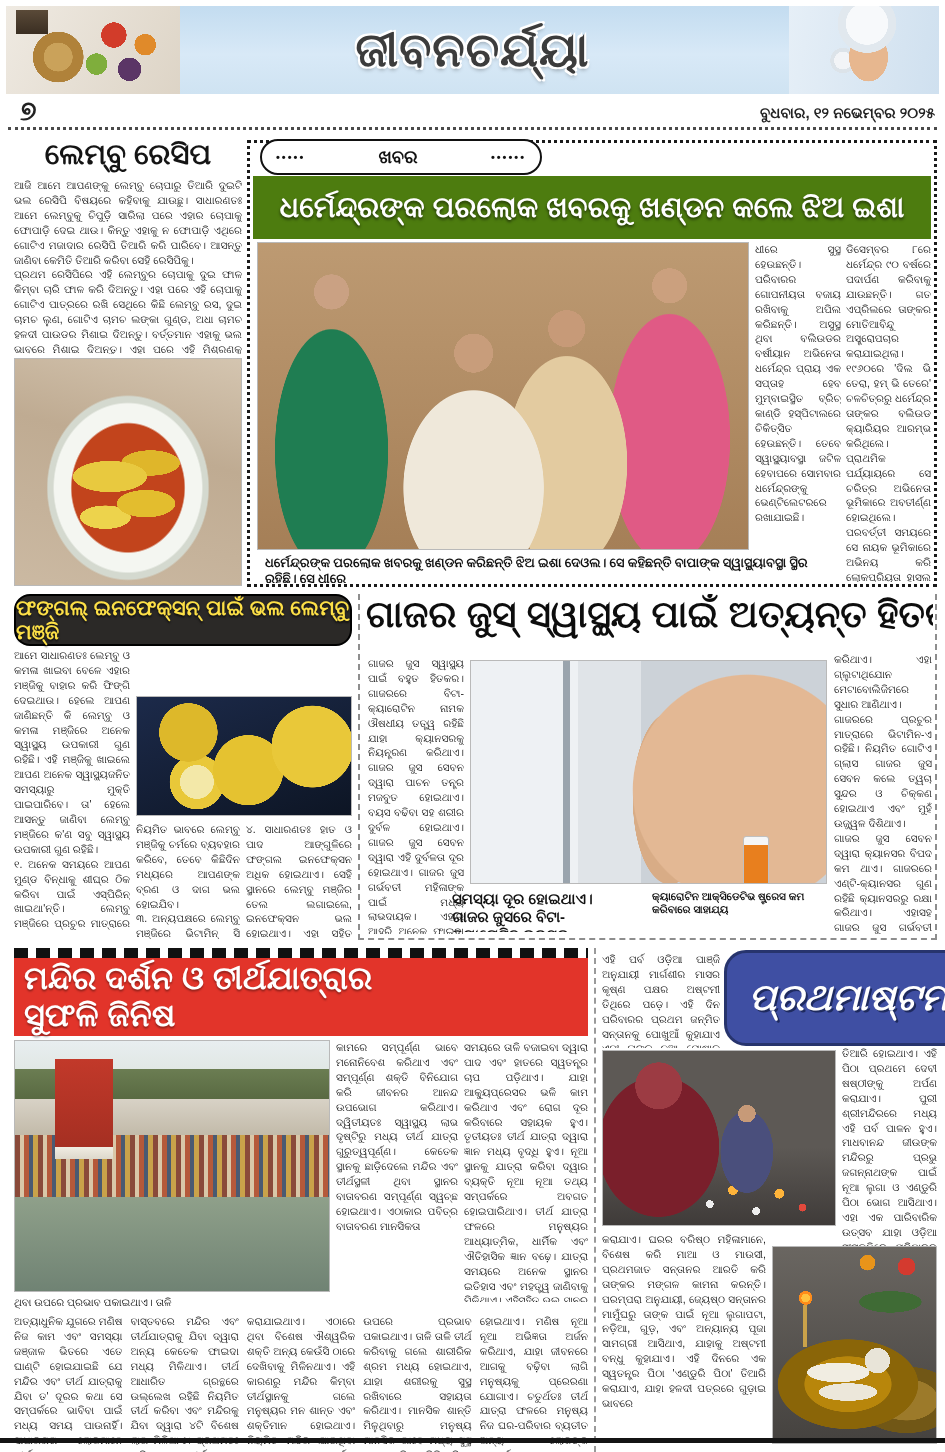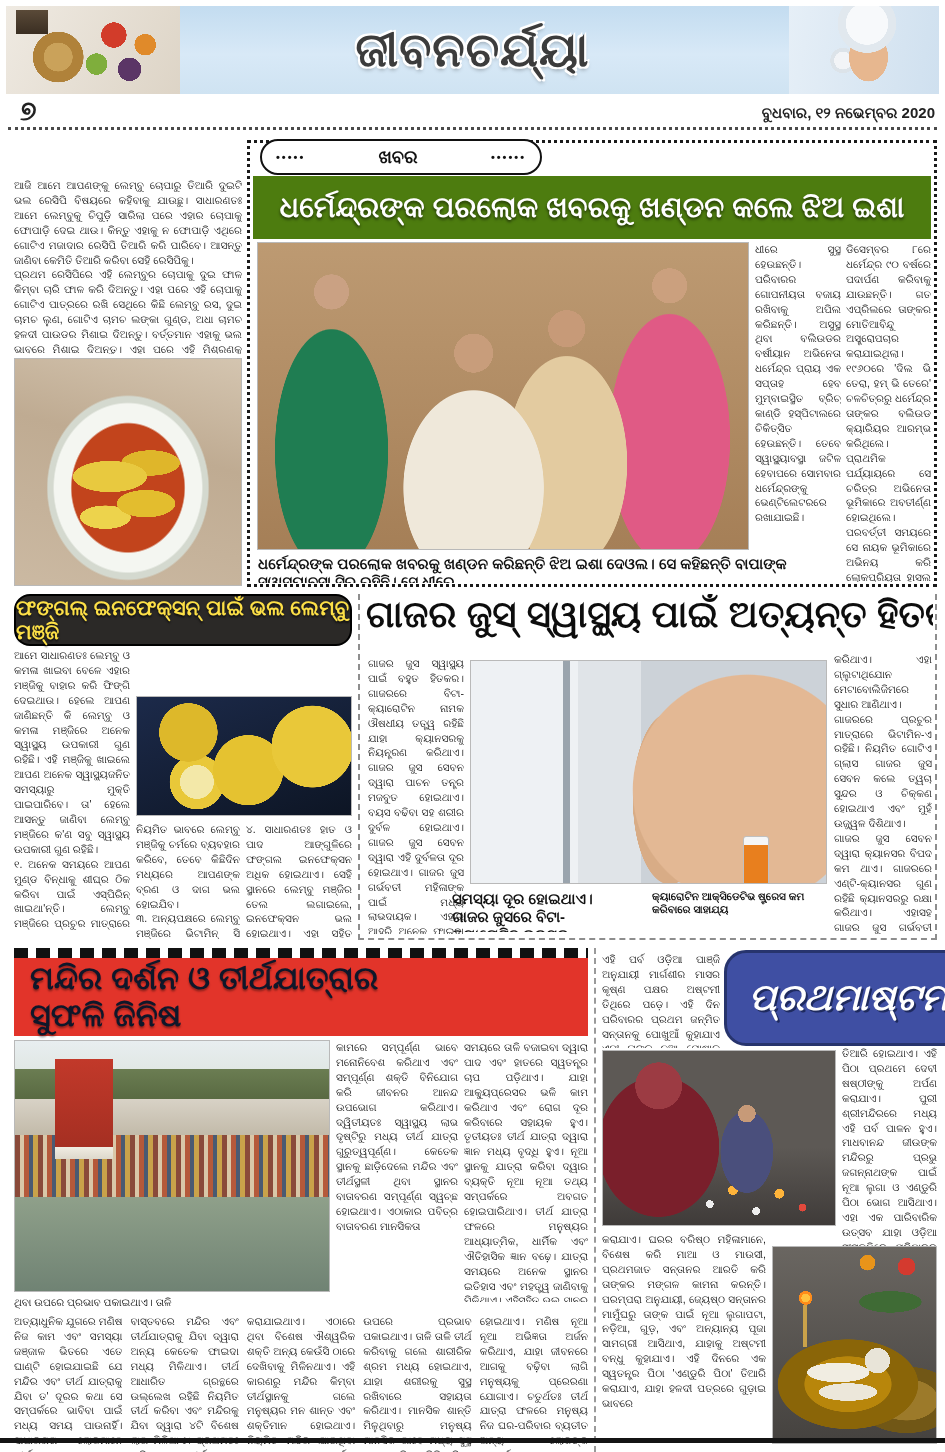--- a/index.html
+++ b/index.html
@@ -89,22 +89,22 @@
       radial-gradient(circle 19px at 63% 28%, #c79a78 97%, transparent 98%),
       radial-gradient(circle 18px at 84% 14%, #cba07e 97%, transparent 98%),
       radial-gradient(ellipse 58px 125px at 15% 68%, #1f7d52 97%, transparent 98%),
       radial-gradient(ellipse 72px 100px at 44% 80%, #efe8da 97%, transparent 98%),
       radial-gradient(ellipse 62px 110px at 63% 72%, #e3cba0 97%, transparent 98%),
       radial-gradient(ellipse 62px 128px at 84% 64%, #e05a85 97%, transparent 98%),
       linear-gradient(180deg,#bd9a72,#a57f57);
   }
   .news-col1 { position:absolute; left:505px; top:99px; width:86px; height:340px; }
   .news-col2 { position:absolute; left:596px; top:99px; width:85px; height:340px; }
-  .news-caption { position:absolute; left:8px; top:412px; width:560px; height:28px;
-    font-size:15px; font-weight:bold; overflow:hidden; }
+  .news-caption { position:absolute; left:15px; top:412px; width:560px; height:28px;
+    font-size:13px; font-weight:bold; overflow:hidden;font-family:Liberation Serif, serif; }
 
   
   .lemon-seed { left:14px; top:594px; width:338px; height:345px; }
   .seed-headline {
     width:338px; height:52px; background:#2b2927; border:2px solid #000; border-radius:16px;
     color:#fde047; font-size:21px; font-weight:bold; display:flex; align-items:center; justify-content:center;
     text-shadow:0 2px 2px rgba(0,0,0,.6);
   }
   .seed-left  { position:absolute; left:0;   top:54px;  width:116px; height:283px; }
   .ph-lemons {
@@ -140,21 +140,21 @@
     font-size:15px; font-weight:bold; overflow:hidden; }
   .carrot-cap2 { position:absolute; left:292px; top:296px; width:175px; height:42px;
     font-size:10.5px; font-weight:bold; overflow:hidden; }
   .carrot-right { position:absolute; left:474px; top:58px; width:98px; height:282px; }
 
   
   .temple { left:14px; top:948px; width:574px; height:504px; }
   .checker { width:574px; height:10px;
     background:repeating-linear-gradient(90deg,#111 0 14px,#fff 14px 22px); }
   .red-head { position:absolute; left:0; top:10px; width:574px; height:78px; background:#e2342a;
-    color:#0f172a; font-weight:bold; font-size:32px; padding:2px 16px; line-height:1.15;
+    color:#ffffff; font-weight:bold; font-size:32px; padding:2px 10px; line-height:1.15;
     text-shadow:0 2px 2px rgba(0,0,0,.35); }
   .ph-ghat {
     position:absolute; left:0; top:92px; width:316px; height:252px;
     background:
       linear-gradient(#c2392a,#a52f22) 40px 18px / 58px 88px no-repeat,
       linear-gradient(#f0ece2,#ddd8cb) 40px 106px / 58px 12px no-repeat,
       linear-gradient(#d8d2c6,#c2baa9) 0 58px / 316px 36px no-repeat,
       linear-gradient(#6b7d52,#55663f) 0 28px / 316px 36px no-repeat,
       linear-gradient(#e8eef0,#dfe6e2) 0 0 / 316px 34px no-repeat,
       repeating-linear-gradient(90deg,#8a4a3a 0 5px,#d9c7a8 5px 9px,#b5593a 9px 14px,#4a5a72 14px 18px,#c9a24a 18px 23px) 0 94px / 316px 62px no-repeat,
@@ -216,24 +216,25 @@
 
 <div class="page">
 
   <div class="abs masthead">
     <div class="abs ph-spices photo"></div>
     <div class="abs ph-skincare photo"></div>
     <div class="abs masthead-title">ଜୀବନଚର୍ଯ୍ୟା</div>
   </div>
 
   <div class="abs page-number">୭</div>
-  <div class="abs date-text">ବୁଧବାର, ୧୨ ନଭେମ୍ବର 2020</div>
+  <div class="abs date-text">ବୁଧବାର, ୧୨ ନଭେମ୍ବର ୨୦୨୫</div>
   <div class="abs dot-rule"></div>
 
   <div class="abs lemon-recipe">
+    <h2>ଲେମ୍ବୁ ରେସିପ</h2>
     <div class="body-text">ଆଜି ଆମେ ଆପଣଙ୍କୁ ଲେମ୍ବୁ ଚୋପାରୁ ତିଆରି ଦୁଇଟି ଭଲ ରେସିପି ବିଷୟରେ କହିବାକୁ ଯାଉଛୁ। ସାଧାରଣତଃ ଆମେ ଲେମ୍ବୁକୁ ଚିପୁଡ଼ି ସାରିଲା ପରେ ଏହାର ଚୋପାକୁ ଫୋପାଡ଼ି ଦେଇ ଥାଉ। କିନ୍ତୁ ଏହାକୁ ନ ଫୋପାଡ଼ି ଏଥିରେ ଗୋଟିଏ ମଜାଦାର ରେସିପି ତିଆରି କରି ପାରିବେ। ଆସନ୍ତୁ ଜାଣିବା କେମିତି ତିଆରି କରିବା ସେହି ରେସିପିକୁ।
 ପ୍ରଥମ ରେସିପିରେ ଏହି ଲେମ୍ବୁର ଚୋପାକୁ ଦୁଇ ଫାଳ କିମ୍ବା ଚାରି ଫାଳ କରି ଦିଅନ୍ତୁ। ଏହା ପରେ ଏହି ଚୋପାକୁ ଗୋଟିଏ ପାତ୍ରରେ ରଖି ସେଥିରେ କିଛି ଲେମ୍ବୁ ରସ, ଦୁଇ ଚାମଚ ଲୁଣ, ଗୋଟିଏ ଚାମଚ ଲଙ୍କା ଗୁଣ୍ଡ, ଅଧା ଚାମଚ ହଳଦୀ ପାଉଡର ମିଶାଇ ଦିଅନ୍ତୁ। ବର୍ତ୍ତମାନ ଏହାକୁ ଭଲ ଭାବରେ ମିଶାଇ ଦିଅନ୍ତୁ। ଏହା ପରେ ଏହି ମିଶ୍ରଣକୁ ଗୋଟିଏ ଡବାରେ ରଖି ଖରାରେ ଗୋଟିଏ ସପ୍ତାହ ପର୍ଯ୍ୟନ୍ତ ରଖନ୍ତୁ।
 ଏହା ଦ୍ୱାରା ଲେମ୍ବୁ ଚୋପା ଗୁଡିକ ଅଳ୍ପ ନରମ ହୋଇଯିବ। ଏହା ପରେ ଆପଣ ଏହି ଲେମ୍ବୁର ଚୋପାକୁ ସେବନ କରି ପାରିବେ ଓ ଏହା ବହୁତ ସ୍ୱାଦିଷ୍ଟ ବି ଲାଗିବ।</div>
     <div class="ph-pickle photo"></div>
   </div>
 
   <div class="abs news-box">
     <div class="kicker">
       <span class="dots">•••••</span>
       <span>ଖବର</span>

